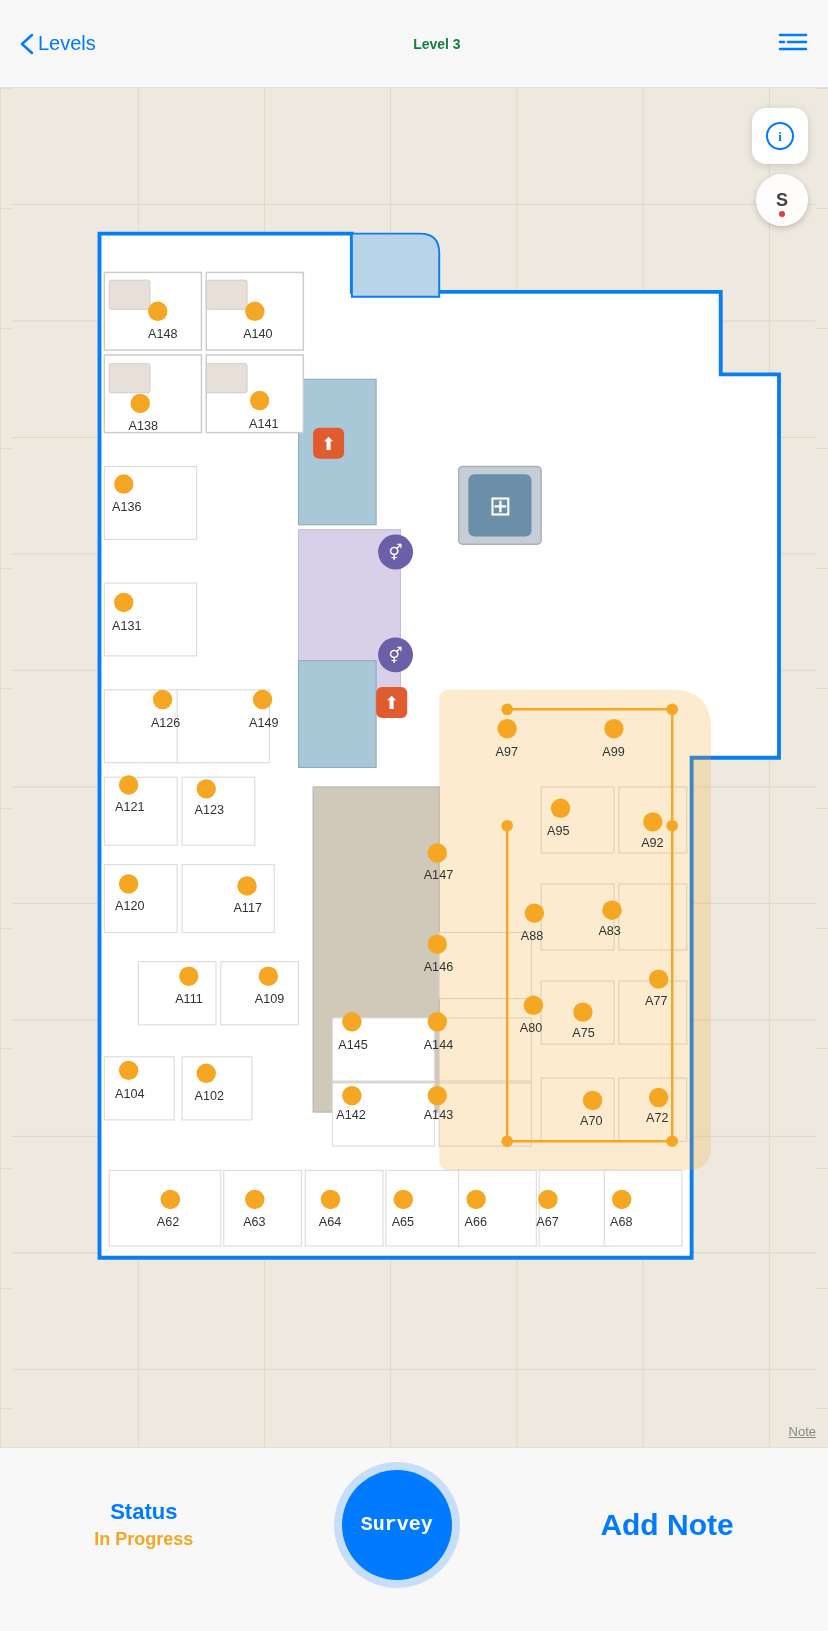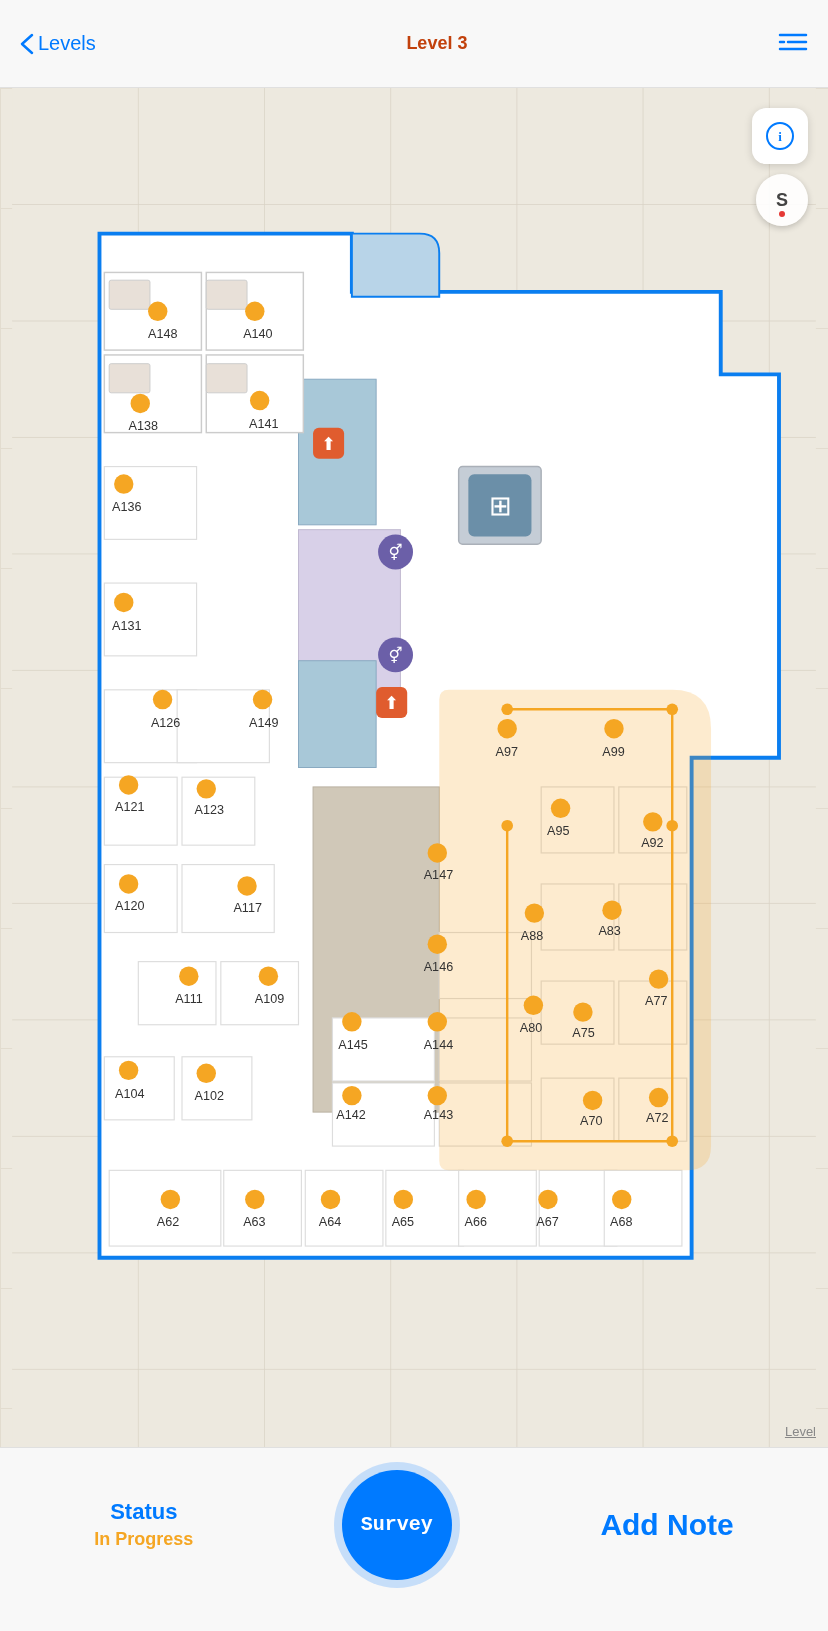--- a/index.html
+++ b/index.html
@@ -28,23 +28,23 @@
     }
     #nav-back {
       display: flex;
       align-items: center;
       color: #007aff;
       font-size: 20px;
       cursor: pointer;
     }
     #nav-back svg { margin-right: 4px; }
     #nav-title {
-      font-size: 18px;
+      font-size: 14px;
       font-weight: 700;
-      color: #c2410c;
+      color: #15803d;
     }
     #nav-menu {
       color: #007aff;
       cursor: pointer;
     }
 
     
     #map-container {
       position: absolute;
       top: 88px;
@@ -484,21 +484,21 @@
       <circle cx="16" cy="16" r="13" stroke="#007aff" fill="none" stroke-width="2"></circle>
       <text x="16" y="21" text-anchor="middle" fill="#007aff" font-size="14" font-weight="700" font-family="serif">i</text>
     </svg>
   </div>
 
   <div id="compass">
     <span class="compass-s">S</span>
     <div class="compass-dot"></div>
   </div>
 
-  <div id="legal-link">Level</div>
+  <div id="legal-link">Note</div>
 
 </div>
 
 <div id="bottom-bar">
   <div id="status-section">
     <span id="status-label">Status</span>
     <span id="status-value">In Progress</span>
   </div>
 
   <button id="survey-btn">

